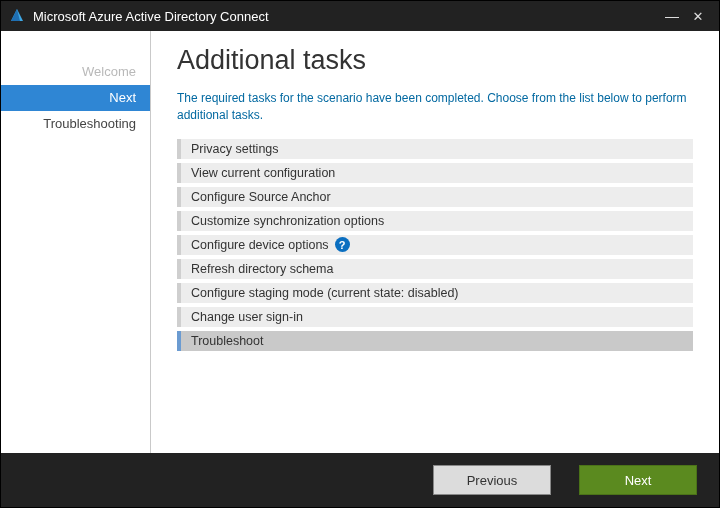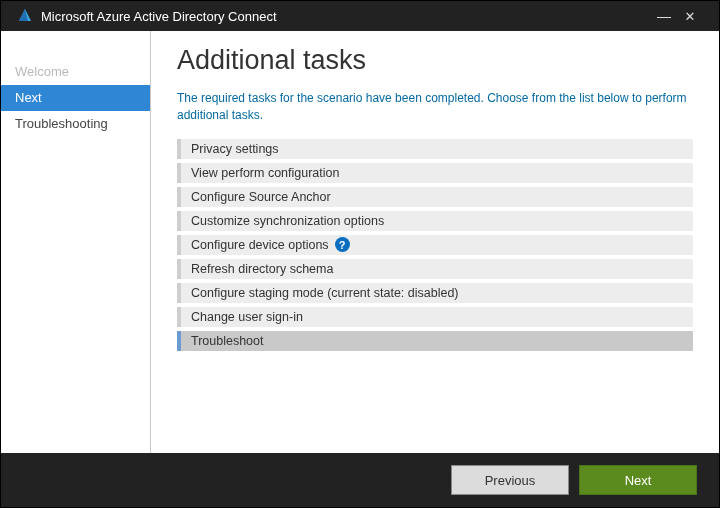--- a/index.html
+++ b/index.html
@@ -3,32 +3,33 @@
 <meta charset="utf-8">
 <style>
   * { box-sizing: border-box; margin: 0; padding: 0; }
   html, body { width: 720px; height: 508px; font-family: "Segoe UI", Arial, sans-serif; background: #fff; }
   .window {
     width: 720px; height: 508px; border: 1px solid #000; display: flex; flex-direction: column;
     background: #fff;
   }
   .titlebar {
     height: 30px; background: #222; color: #fff; display: flex; align-items: center;
-    padding: 0 16px; font-size: 13px;
+    padding: 0 8px; font-size: 13px;
   }
   .titlebar .logo {
     width: 16px; height: 16px; margin-right: 8px; display:inline-flex; align-items:center; justify-content:center;
   }
   .titlebar .title { flex: 1; font-weight: 400; }
   .titlebar .winbtn { width: 26px; text-align: center; font-size: 14px; cursor: default; color:#ddd; }
   .titlebar .winbtn.close { font-size: 13px; }
   .body-row { flex: 1; display: flex; min-height: 0; }
   .sidebar {
     width: 150px; border-right: 1px solid #c9c9c9; padding-top: 28px;
     background: #fff;
+    text-align: right;
   }
   .side-item {
     font-size: 13px; padding: 4px 14px; color: #444; cursor: default; line-height:18px;
   }
   .side-item.disabled { color: #b9b9b9; }
   .side-item.selected { background: #2f86d4; color: #fff; }
   .main {
     flex: 1; padding: 14px 26px 10px 26px; overflow: hidden;
   }
   .main h1 {
@@ -40,21 +41,21 @@
     display: flex; align-items: center; padding-left: 10px; font-size: 12.5px; color: #333;
     margin-bottom: 4px; cursor: default;
   }
   .task.selected { background: #c9c9c9; border-left-color: #6b9bd1; }
   .task .help {
     margin-left: 6px; width: 15px; height: 15px; border-radius: 50%; background: #0a6ec0;
     color: #fff; font-size: 11px; font-weight: bold; display: inline-flex; align-items:center; justify-content:center;
   }
   .footer {
     height: 54px; background: #222; display: flex; align-items: center; justify-content: flex-end;
-    padding: 0 22px; gap: 10px;
+    padding: 0 22px; gap: 28px;
   }
   .btn {
     width: 118px; height: 30px; font-size: 13px; border: 1px solid #888; background: #dcdcdc;
     color: #333; cursor: default; display:flex; align-items:center; justify-content:center;
   }
   .btn.primary { background: #5b8a1f; border-color: #4b7318; color: #fff; }
 </style>
 </head>
 <body>
 
@@ -81,21 +82,21 @@
     </div>
 
     <div class="main">
       <h1>Additional tasks</h1>
       <p class="desc">The required tasks for the scenario have been completed. Choose from the list below to perform additional tasks.</p>
 
       <div class="task">
         <span>Privacy settings</span>
       </div>
       <div class="task">
-        <span>View perform configuration</span>
+        <span>View current configuration</span>
       </div>
       <div class="task">
         <span>Configure Source Anchor</span>
       </div>
       <div class="task">
         <span>Customize synchronization options</span>
       </div>
       <div class="task">
         <span>Configure device options</span>
         <span class="help">?</span>

